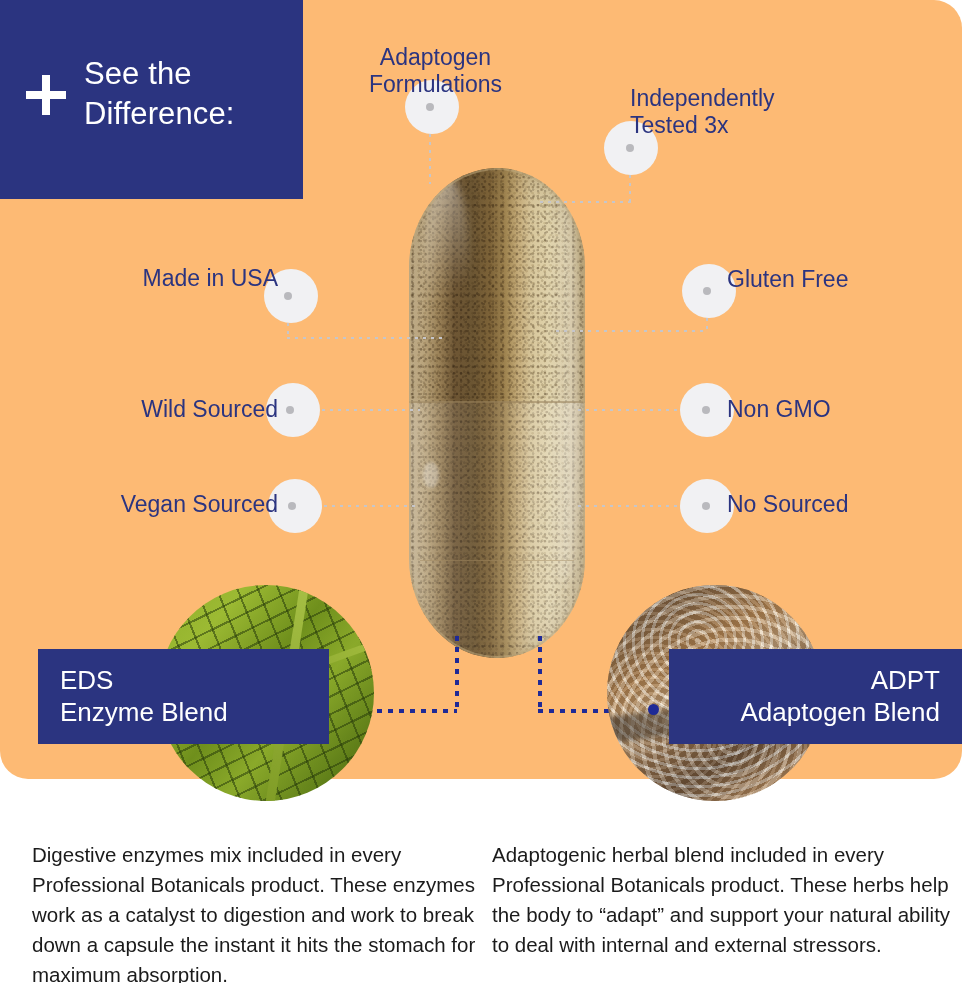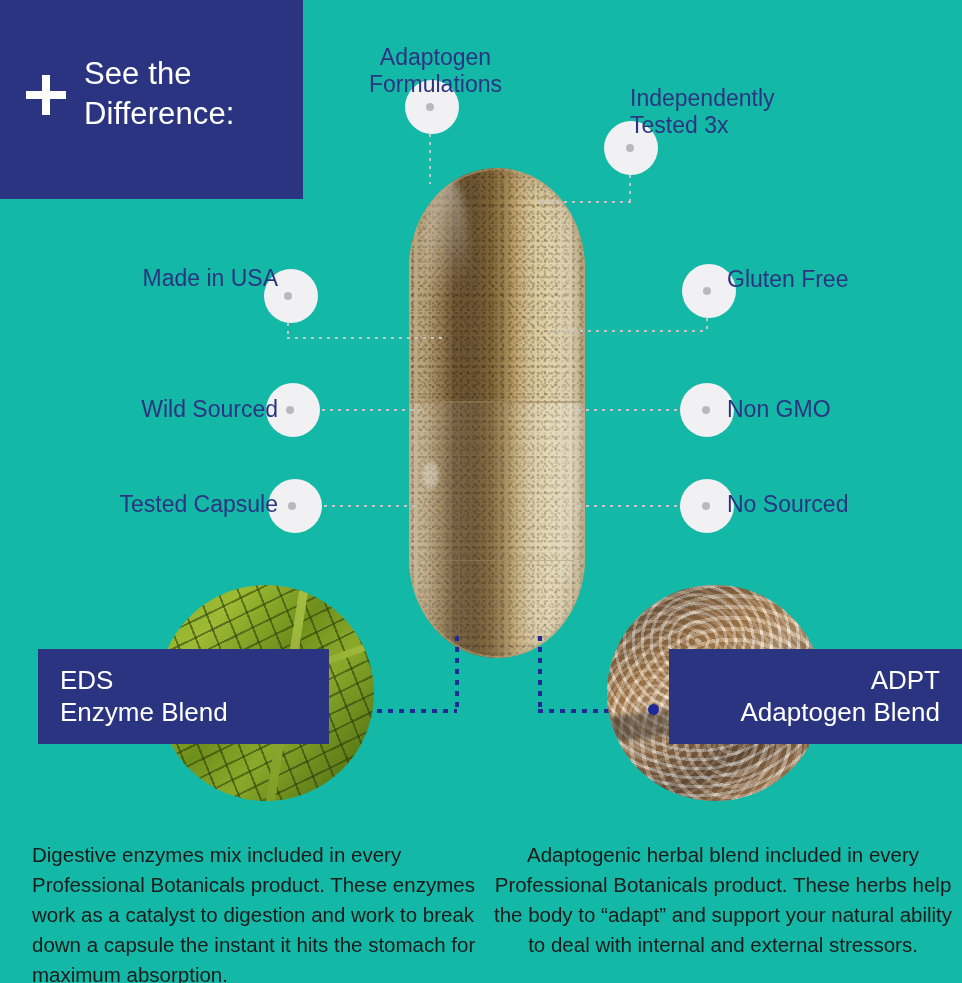--- a/index.html
+++ b/index.html
@@ -4,22 +4,23 @@
 <style>
   * { box-sizing: border-box; margin: 0; padding: 0; }
   html, body {
     width: 962px; height: 983px;
     background: #ffffff;
     font-family: "Liberation Sans", sans-serif;
     overflow: hidden;
   }
   #stage {
     position: relative;
-    width: 962px; height: 983px;
-    background: #14b8a6;
+    width: 962px; height: 779px;
+    background: #fdba74;
+    border-radius: 28px;
   }
 
   
   .header-block {
     position: absolute; left: 0; top: 0;
     width: 303px; height: 199px;
     background: #2b3480;
     display: flex; align-items: center;
     padding-left: 26px;
   }
@@ -237,21 +238,21 @@
   .blend-bar .name { font-weight: 400; }
 
   
   .copy {
     position: absolute;
     color: #1b1b1b;
     font-size: 20.5px;
     line-height: 1.46;
   }
   .copy.left  { left: 32px;  top: 840px; width: 458px; text-align: left; }
-  .copy.right { right: 8px;  top: 840px; width: 462px; text-align: center; }
+  .copy.right { right: 8px;  top: 840px; width: 462px; text-align: left; }
 </style>
 </head>
 <body>
 
 <div id="stage">
 
   <div class="header-block">
     <div class="plus-icon"></div>
     <div class="header-title">See the
 Difference:</div>
@@ -315,21 +316,21 @@
   <div class="feature" style="left:338px; top:44px; width:195px; text-align:center;">Adaptogen
 Formulations</div>
 
   <div class="feature" style="left:630px; top:85px; width:220px;">Independently
 Tested 3x</div>
 
   <div class="feature" style="left:96px; top:396px; width:182px; text-align:right;">Wild Sourced</div>
 
   <div class="feature" style="left:100px; top:265px; width:178px; text-align:right;">Made in USA</div>
 
-  <div class="feature" style="left:70px; top:491px; width:208px; text-align:right;">Tested Capsule</div>
+  <div class="feature" style="left:70px; top:491px; width:208px; text-align:right;">Vegan Sourced</div>
 
   <div class="feature" style="left:727px; top:266px;">Gluten Free</div>
 
   <div class="feature" style="left:727px; top:396px;">Non GMO</div>
 
   <div class="feature" style="left:727px; top:491px;">No Sourced</div>
 
   <div class="blend-circle" style="left:158px; top:585px;">
     <div class="leaf-photo">
       <div class="vein"></div>

